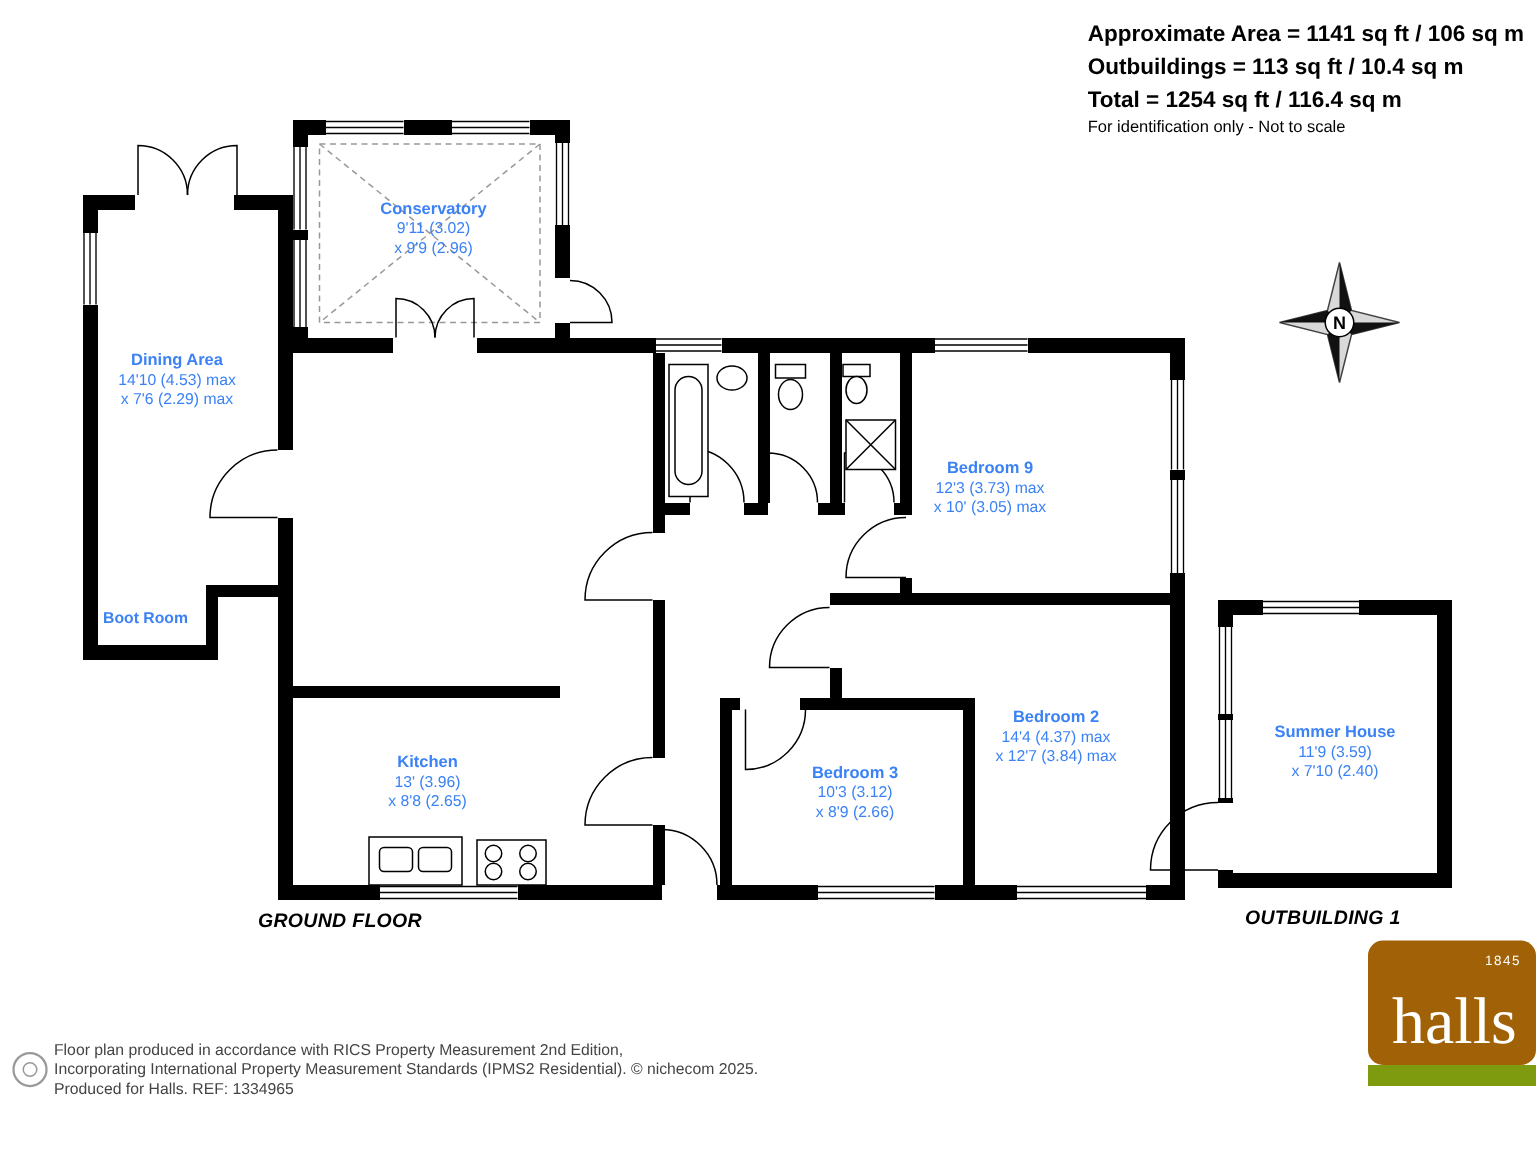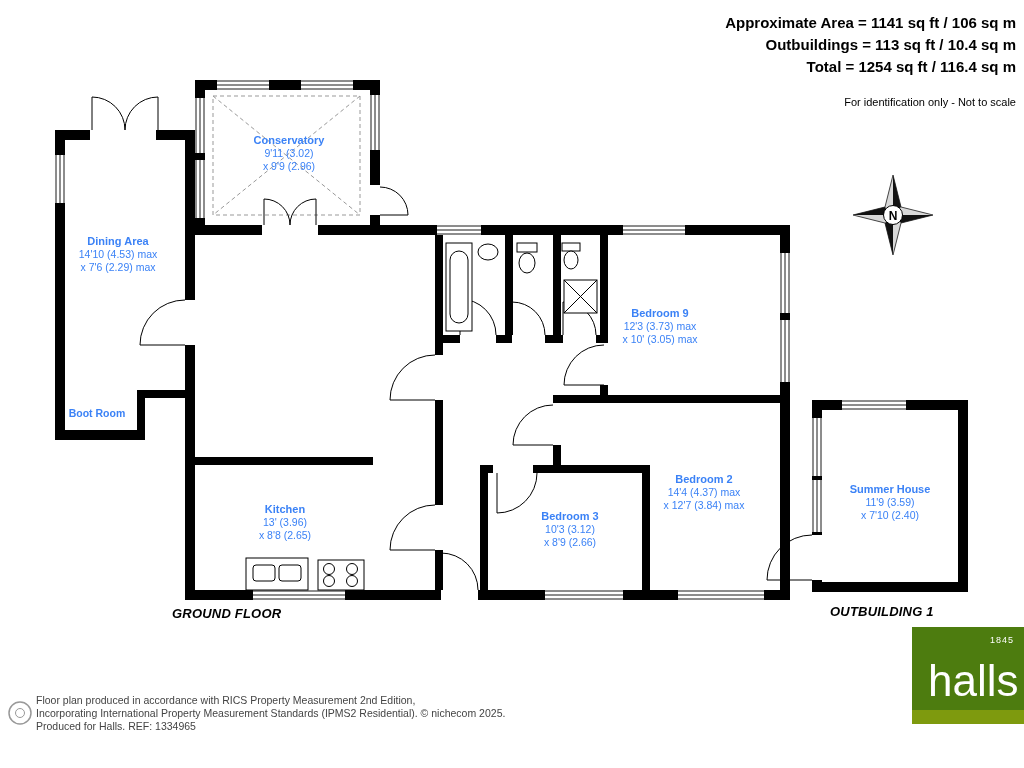--- a/index.html
+++ b/index.html
@@ -1,31 +1,31 @@
 <!DOCTYPE html>
 <html><head>
 <meta charset="utf-8">
 <style>
   html,body{margin:0;padding:0;background:#fff;}
   .page{position:relative;width:1024px;height:768px;background:#fff;overflow:hidden;
         font-family:"Liberation Sans",sans-serif;color:#000;}
   svg.plan{position:absolute;left:0;top:0;}
-  .hdr{position:absolute;top:12px;right:8px;text-align:right;}
+  .hdr{position:absolute;top:12px;right:8px;}
   .hdr .big{font-size:15px;font-weight:bold;line-height:22px;}
-  .hdr .note{font-size:11px;margin-top:18px;}
+  .hdr .note{font-size:11px;margin-top:1px;}
   .room-label{position:absolute;transform:translate(-50%,-50%);text-align:center;
               white-space:nowrap;color:#3b82f6;}
   .room-label .nm{font-weight:bold;font-size:11px;line-height:13px;}
   .room-label .dm{font-size:10.5px;line-height:13px;}
   .floor-label{position:absolute;font-weight:bold;font-size:13px;letter-spacing:.2px;font-style:italic;}
   .footer{position:absolute;left:36px;top:694px;font-size:10.5px;line-height:13px;color:#444;}
   .hallslogo{position:absolute;right:0;top:627px;width:112px;height:97px;}
-  .hallslogo .box{position:absolute;left:0;right:0;top:0;bottom:14px;background:#4d7c0f;}
+  .hallslogo .box{position:absolute;left:0;right:0;top:0;bottom:14px;background:#a16207;border-radius:10px;}
   .hallslogo .bar{position:absolute;left:0;right:0;bottom:0;height:14px;background:#7e9a0e;}
-  .hallslogo .brand{position:absolute;left:16px;top:30px;font-family:Liberation Sans, sans-serif;
+  .hallslogo .brand{position:absolute;left:16px;top:30px;font-family:Liberation Serif, serif;
                     font-size:44px;line-height:48px;color:#fff;}
   .hallslogo .year{position:absolute;right:10px;top:8px;font-size:9px;color:#fff;letter-spacing:1px;}
 </style>
 </head>
 <body>
 
 <div class="page">
 
   <svg class="plan" width="1024" height="768" viewBox="0 0 1024 768">
 

